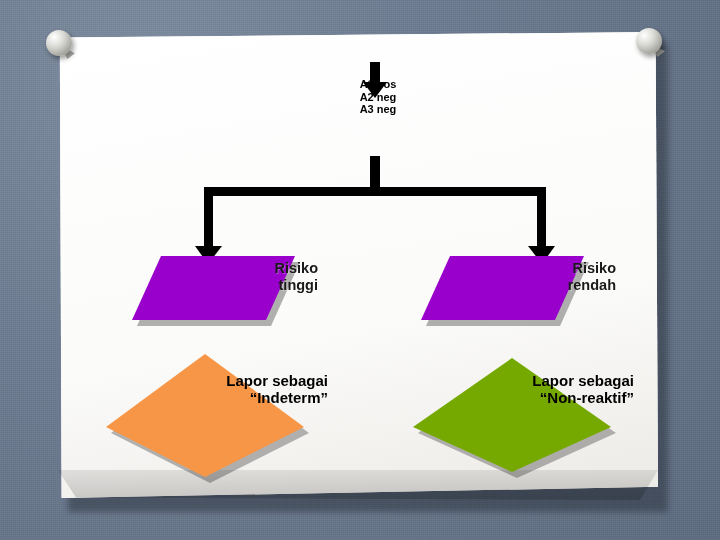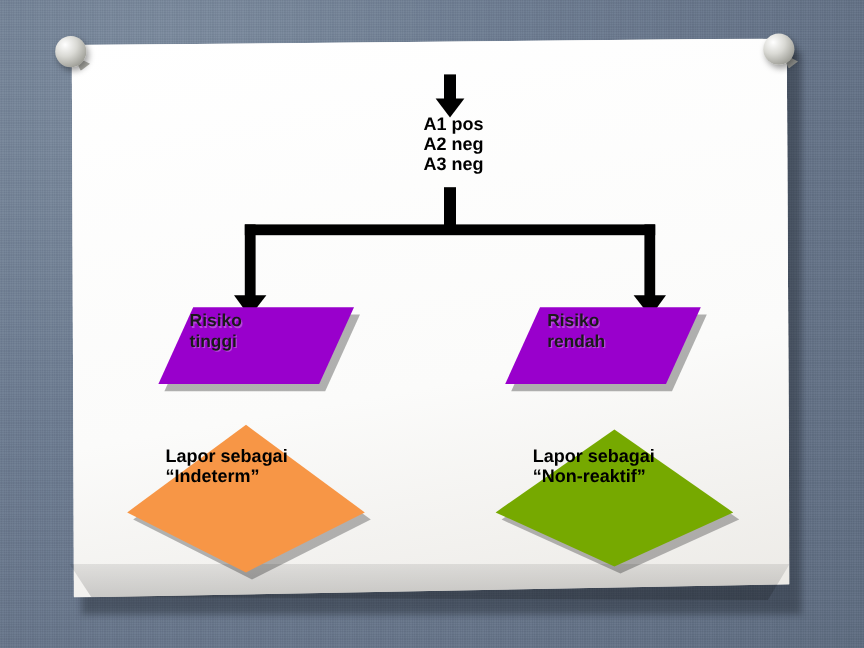--- a/index.html
+++ b/index.html
@@ -96,32 +96,32 @@
     position: absolute;
     left: 58px;
     top: 32px;
     width: 600px;
     height: 466px;
   }
   #diagram svg { display: block; }
 
   .node-label {
     position: absolute;
-    text-align: left;
+    text-align: right;
     font-weight: bold;
     line-height: 1.14;
     pointer-events: none;
     white-space: pre-line;
   }
 
   #label-top {
     left: 255px;
-    top: 63px;
+    top: 46px;
     width: 130px;
-    font-size: 15px;
+    font-size: 11px;
     color: #000000;
     text-align: center;
   }
   #label-risiko-tinggi {
     left: 100px;
     top: 228px;
     width: 160px;
     font-size: 14.5px;
     color: #1a1a1a;
     text-shadow: 1px 1px 0 rgba(255,255,255,0.28);

